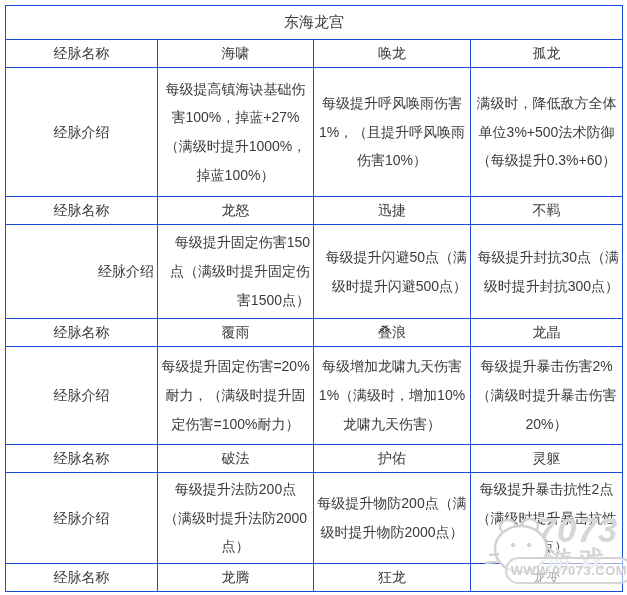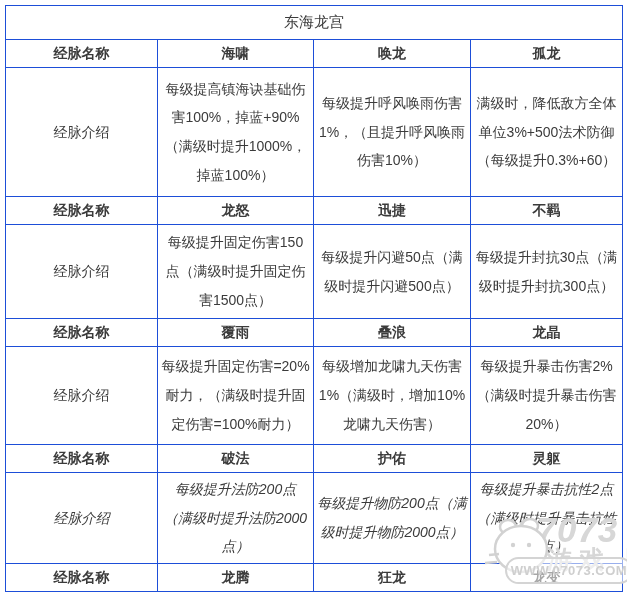--- a/index.html
+++ b/index.html
@@ -20,26 +20,26 @@
     border: 1px solid #1d4ed8;
     text-align: center;
     vertical-align: middle;
     color: #3b3b3b;
     font-size: 14px;
     padding: 2px 3px;
     word-break: break-all;
   }
   td.red { color: #d94a4a; }
   tr.r-title td { height: 34px; font-size: 15px; }
-  tr.r-name  td { height: 28px; font-weight: bold; }
+  tr.r-name  td { height: 28px; }
   tr.r-intro td { line-height: 2.05; }
   tr.r-i1 td { height: 129px; }
-  tr.r-i2 td { height: 94px; }
+  tr.r-i2 td { height: 94px; text-align: right; }
   tr.r-i3 td { height: 98px; }
-  tr.r-i4 td { height: 86px; font-style: italic; }
+  tr.r-i4 td { height: 86px; }
   tr.r-last td { height: 28px; }
 
   
   .watermark {
     position: absolute;
     left: 0; top: 0; width: 627px; height: 595px;
     pointer-events: none;
     z-index: 5;
   }
   .wm-brand {
@@ -95,21 +95,21 @@
     </tr>
 
     <tr class="r-name">
       <td class="red">经脉名称</td>
       <td class="red">海啸</td>
       <td class="red">唤龙</td>
       <td class="red">孤龙</td>
     </tr>
     <tr class="r-intro r-i1">
       <td>经脉介绍</td>
-      <td>每级提高镇海诀基础伤害100%，掉蓝+90%（满级时提升1000%，掉蓝100%）</td>
+      <td>每级提高镇海诀基础伤害100%，掉蓝+27%（满级时提升1000%，掉蓝100%）</td>
       <td>每级提升呼风唤雨伤害1%，（且提升呼风唤雨伤害10%）</td>
       <td>满级时，降低敌方全体单位3%+500法术防御（每级提升0.3%+60）</td>
     </tr>
 
     <tr class="r-name">
       <td class="red">经脉名称</td>
       <td class="red">龙怒</td>
       <td class="red">迅捷</td>
       <td class="red">不羁</td>
     </tr>

